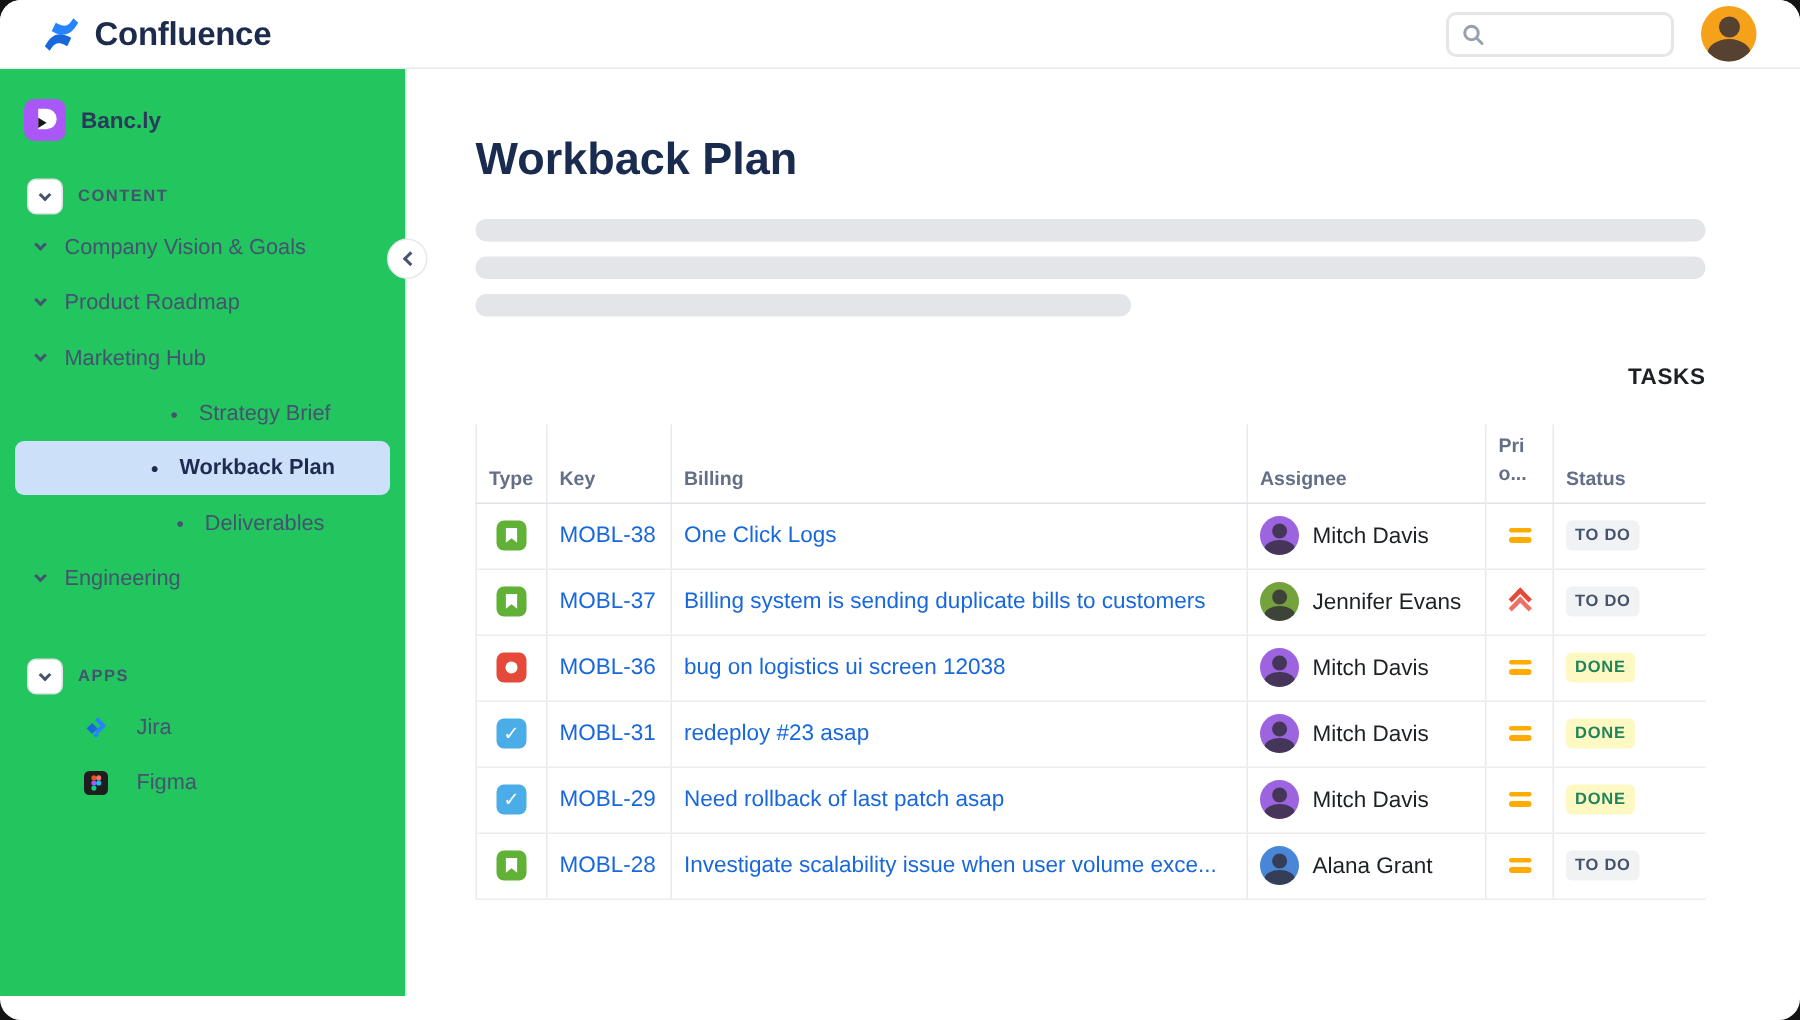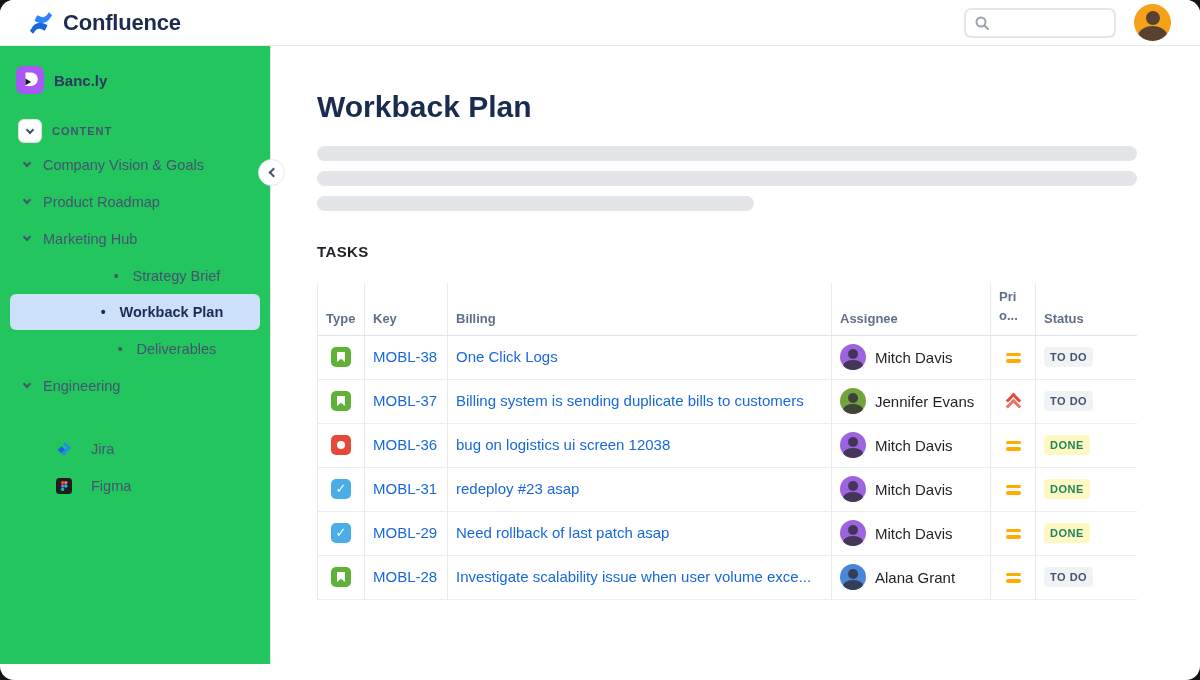--- a/index.html
+++ b/index.html
@@ -45,21 +45,21 @@
   .apps-gap { height:26px; }
   .app-item { display:flex; align-items:center; gap:19px; height:37px; padding-left:56px; cursor:pointer; color:#44546F; font-size:14.5px; }
   .app-item svg { flex:none; }
 
   
   .page-title { margin-top:44px; font-size:30px; font-weight:700; color:#1A2B50; }
   .ph-bars { margin-top:22px; }
   .ph-bar { height:15px; border-radius:8px; background:#E3E5E8; margin-bottom:10px; }
   .ph-bar.b3 { width:437px; margin-bottom:0; }
 
-  .tasks-heading { margin-top:32px; font-size:15px; font-weight:700; color:#1D2125; letter-spacing:0.4px; }
+  .tasks-heading { margin-top:32px; font-size:15px; font-weight:700; color:#1D2125; letter-spacing:0.4px;text-align:right; }
 
   table.issues { margin-top:23px; border-collapse:collapse; table-layout:fixed; width:819px; }
   table.issues col.w-type { width:47px; } col.w-key { width:83px; } col.w-sum { width:384px; } col.w-asg { width:159px; } col.w-pri { width:45px; } col.w-sta { width:101px; }
   table.issues th { height:52px; vertical-align:bottom; padding:0 8px 9px 8px; text-align:left; font-size:13px; font-weight:600; color:#626F86; border-bottom:1px solid #DFE2E6; }
   table.issues th, table.issues td { border-left:1px solid #E8EAEE; }
   table.issues th:last-child, table.issues td:last-child { border-right:none; }
   table.issues td { height:44px; padding:0 8px; border-bottom:1px solid #EBECF0; vertical-align:middle; }
   .th-prio-inner { display:inline-block; width:27px; word-break:break-all; line-height:1.5; }
   td.c-type { text-align:center; }
   td.c-prio { text-align:center; }
@@ -168,20 +168,26 @@
       </div>
       <div class="sub-item">
         <span>Deliverables</span>
       </div>
       <div class="nav-item">
         <span class="chev-down"></span>
         <span>Engineering</span>
       </div>
 
       <div class="apps-gap"></div>
+      <div class="section-head">
+        <span class="chev-box">
+          <span class="chev-down"></span>
+        </span>
+        <span class="section-label">APPS</span>
+      </div>
 
       <div class="app-item">
         <svg width="16" height="16" viewBox="0 0 16 16">
           <path fill="#2684FF" d="M9.2 1.2l5.6 5.6-5.6 5.6-1.9-1.9 3.7-3.7-3.7-3.7z"></path>
           <path fill="#1868DB" d="M5.4 5l3.7 3.7-3.7 3.7-3.7-3.7z"></path>
           <path fill="#2684FF" d="M8 11.2l1.9 1.9-1.9 1.9-1.9-1.9z"></path>
         </svg>
         <span>Jira</span>
       </div>
       <div class="app-item">

